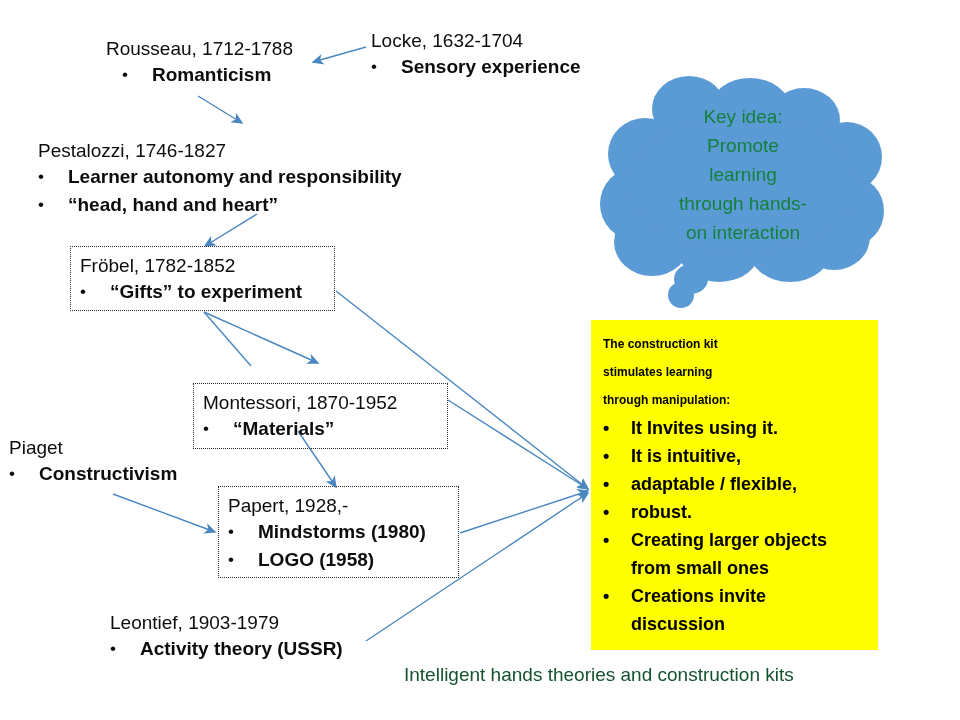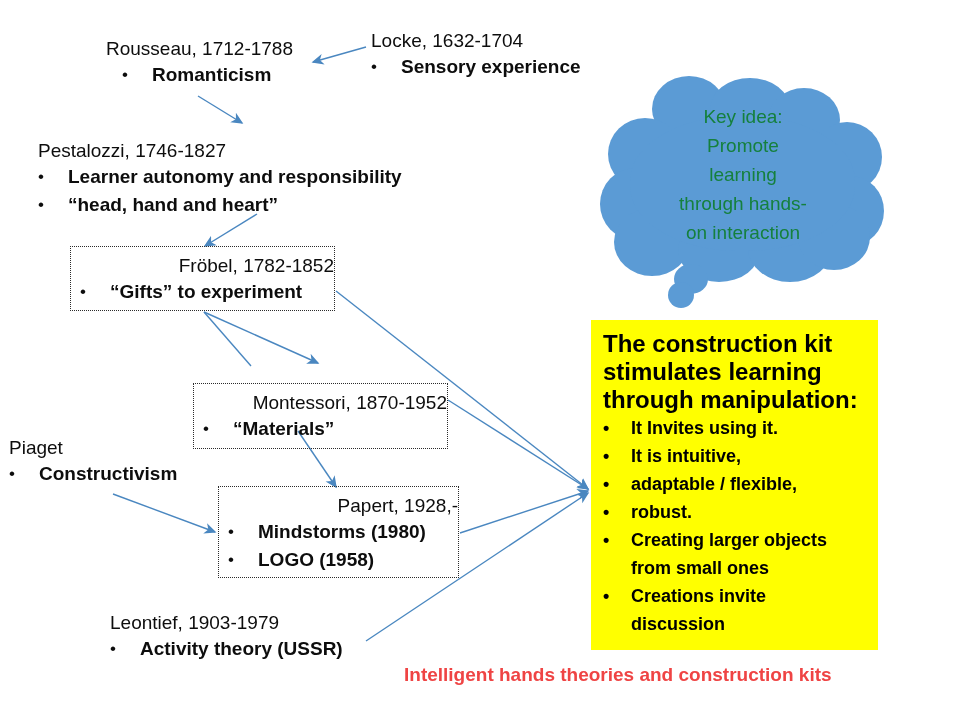--- a/index.html
+++ b/index.html
@@ -15,47 +15,47 @@
 
   svg.wires{position:absolute;left:0;top:0;width:960px;height:720px;pointer-events:none;}
 
   .blk{position:absolute;}
   .hd{font-size:19px;line-height:25px;color:#0d0d0d;white-space:nowrap;}
   .li{font-size:19px;line-height:28px;color:#0d0d0d;white-space:nowrap;display:flex;}
   .li .bl{display:inline-block;width:30px;text-align:left;font-size:17px;}
   .li .tx{display:inline-block;font-weight:bold;}
 
   .boxed{border:1.5px dotted #2b2b2b;background:transparent;box-sizing:border-box;}
-  .boxed .hd{padding-left:9px;text-align:right;}
+  .boxed .hd{padding-left:9px;}
   .boxed .li{padding-left:9px;}
 
   
   #cloud{position:absolute;left:600px;top:76px;width:286px;height:235px;}
   #cloud .puff{position:absolute;background:#5b9bd5;border-radius:50%;}
   #cloudtext{
     position:absolute;left:0;top:26px;width:286px;
     text-align:center;color:#15803d;font-size:19px;line-height:29px;
     z-index:5;
   }
 
   
   #yellow{
     position:absolute;left:591px;top:320px;width:287px;height:330px;
     background:#ffff00;
     box-sizing:border-box;
     padding:10px 12px 0 12px;
   }
-  #yellow .yh{font-size:24px;line-height:28px;font-weight:bold;color:#000;}
+  #yellow .yh{font-size:12px;line-height:28px;font-weight:bold;color:#000;}
   #yellow .yli{font-size:18px;line-height:28px;font-weight:bold;color:#000;display:flex;}
   #yellow .yli .bl{width:28px;display:inline-block;}
   #yellow .yli .tx{display:inline-block;max-width:232px;}
 
   #caption{
     position:absolute;left:404px;top:664px;
-    font-size:19px;color:#ef4444;white-space:nowrap;font-weight:bold;
+    font-size:19px;color:#14532d;white-space:nowrap;
   }
 </style>
 </head>
 <body>
 
 <div id="stage">
 
   <svg class="wires" viewBox="0 0 960 720">
     <defs>
       <marker id="ah" markerWidth="9" markerHeight="9" refX="7.5" refY="4.5" orient="auto">

